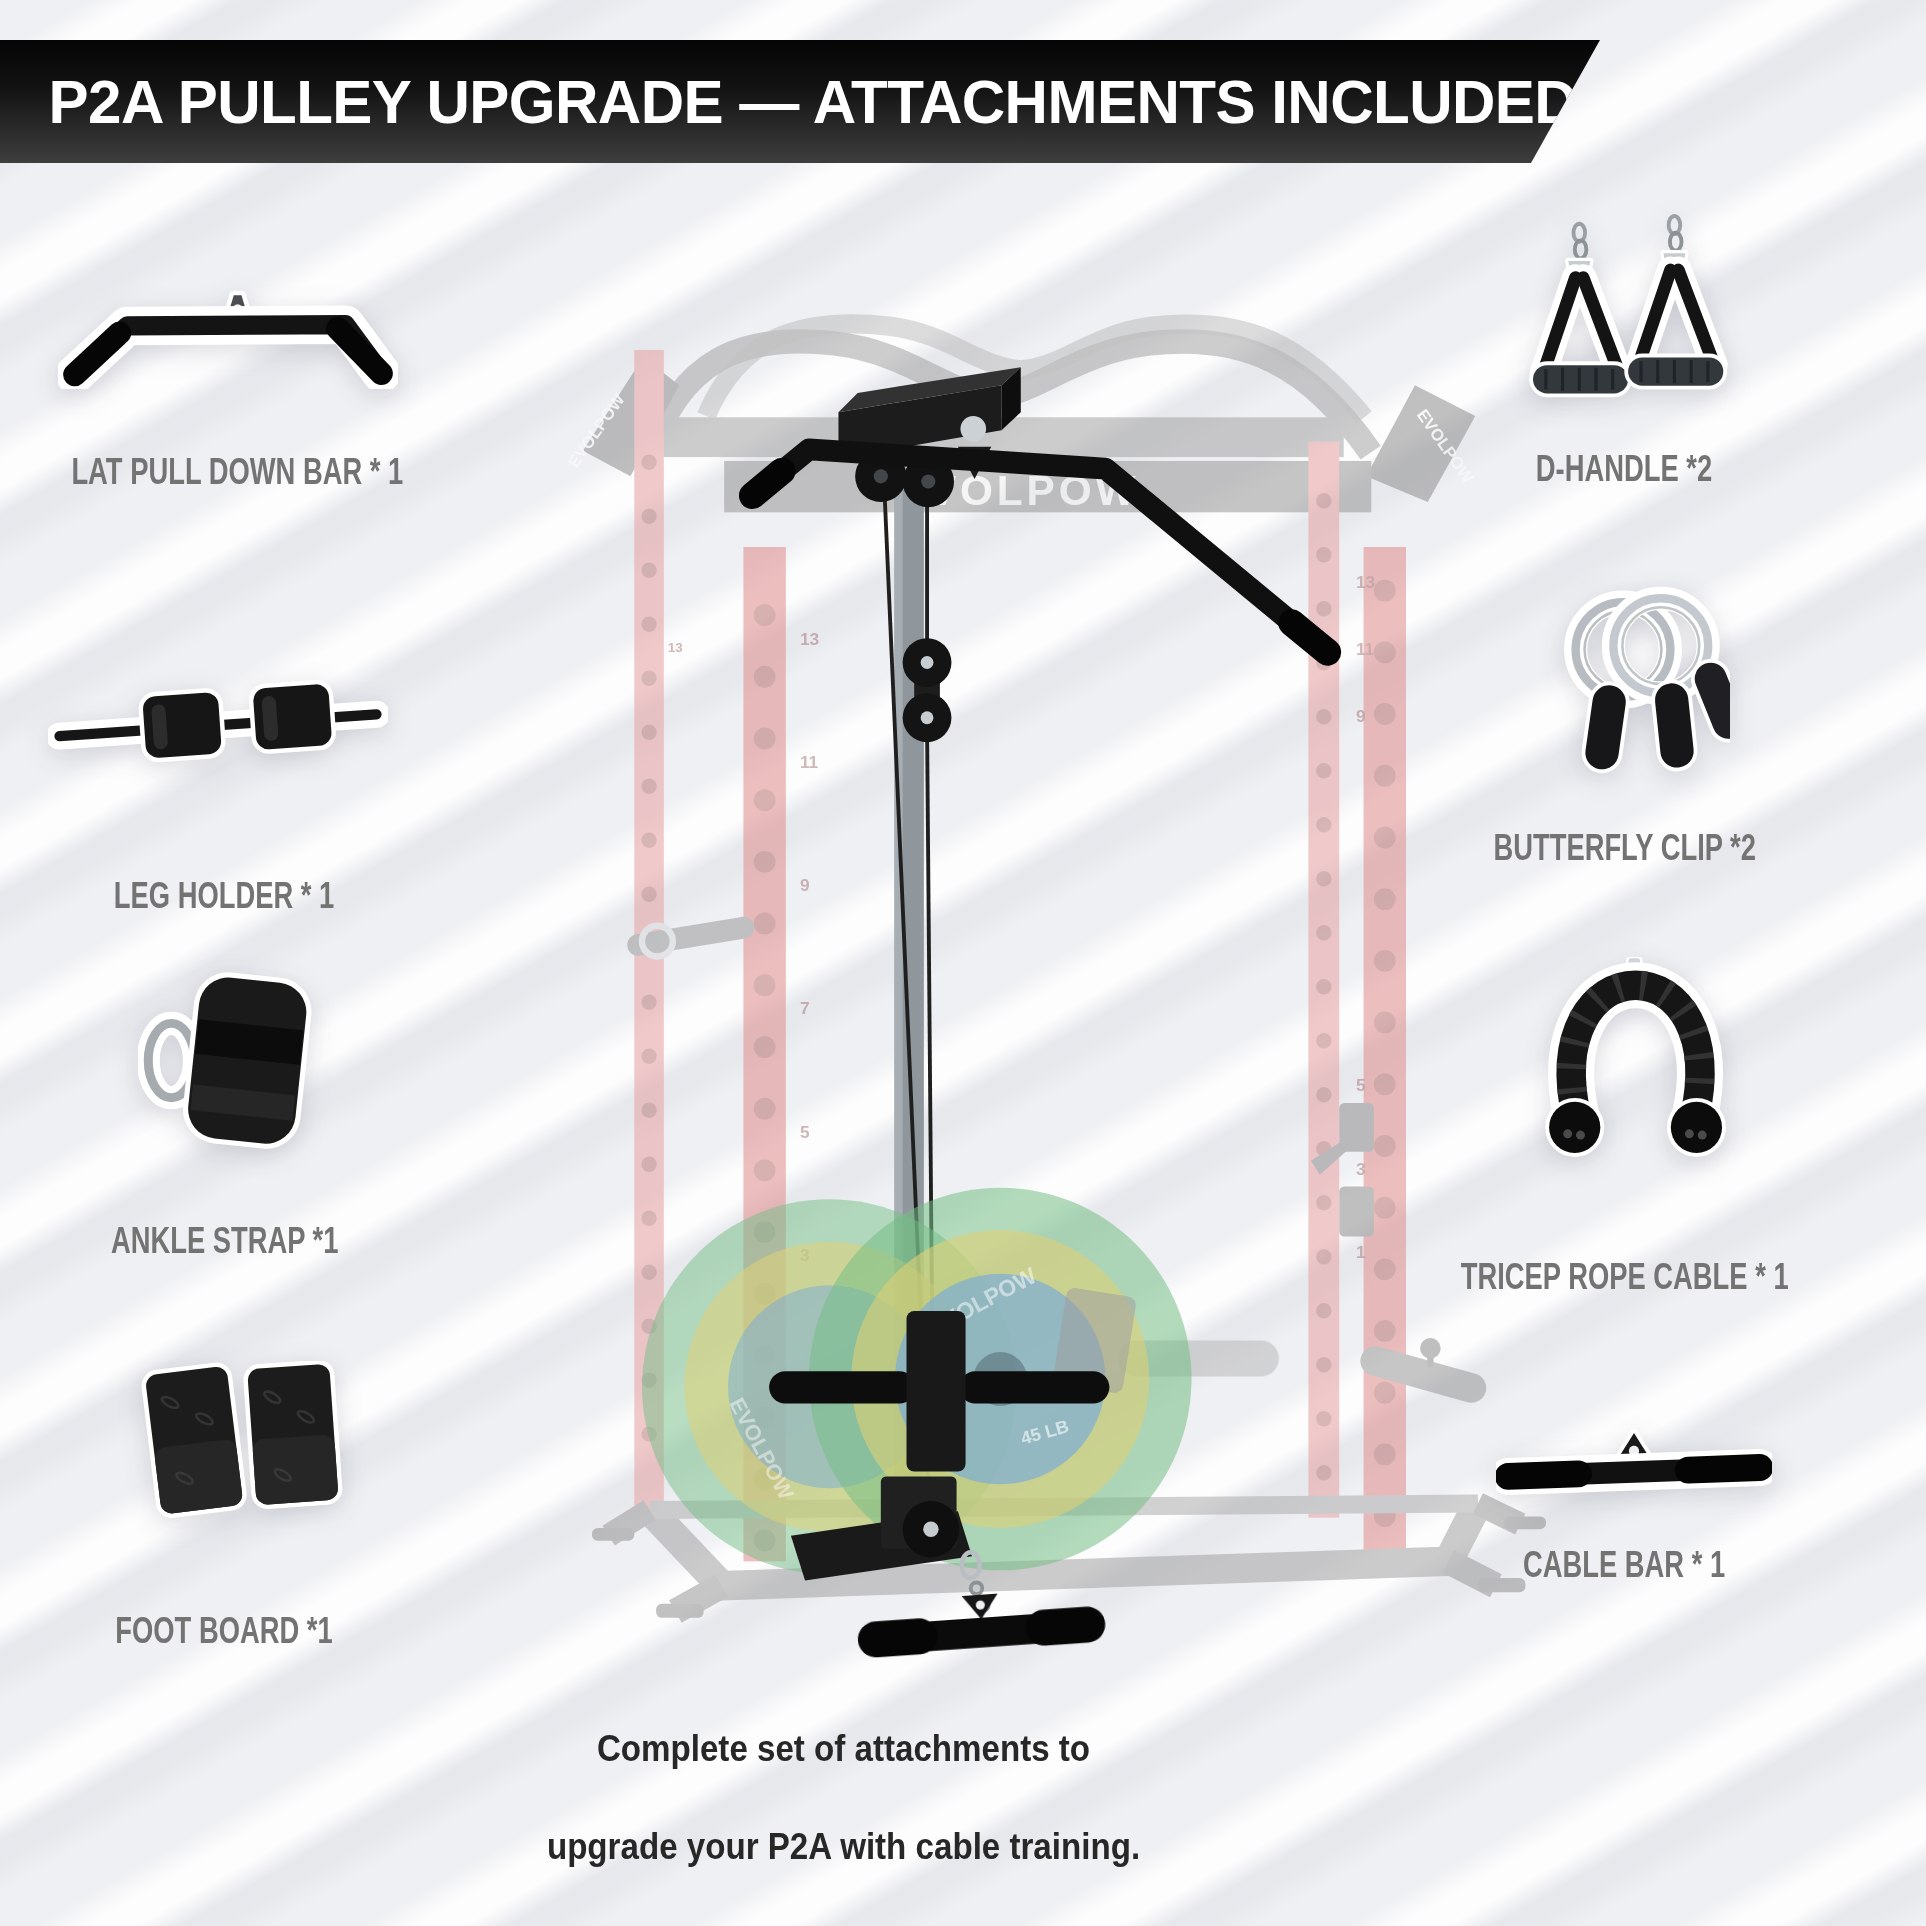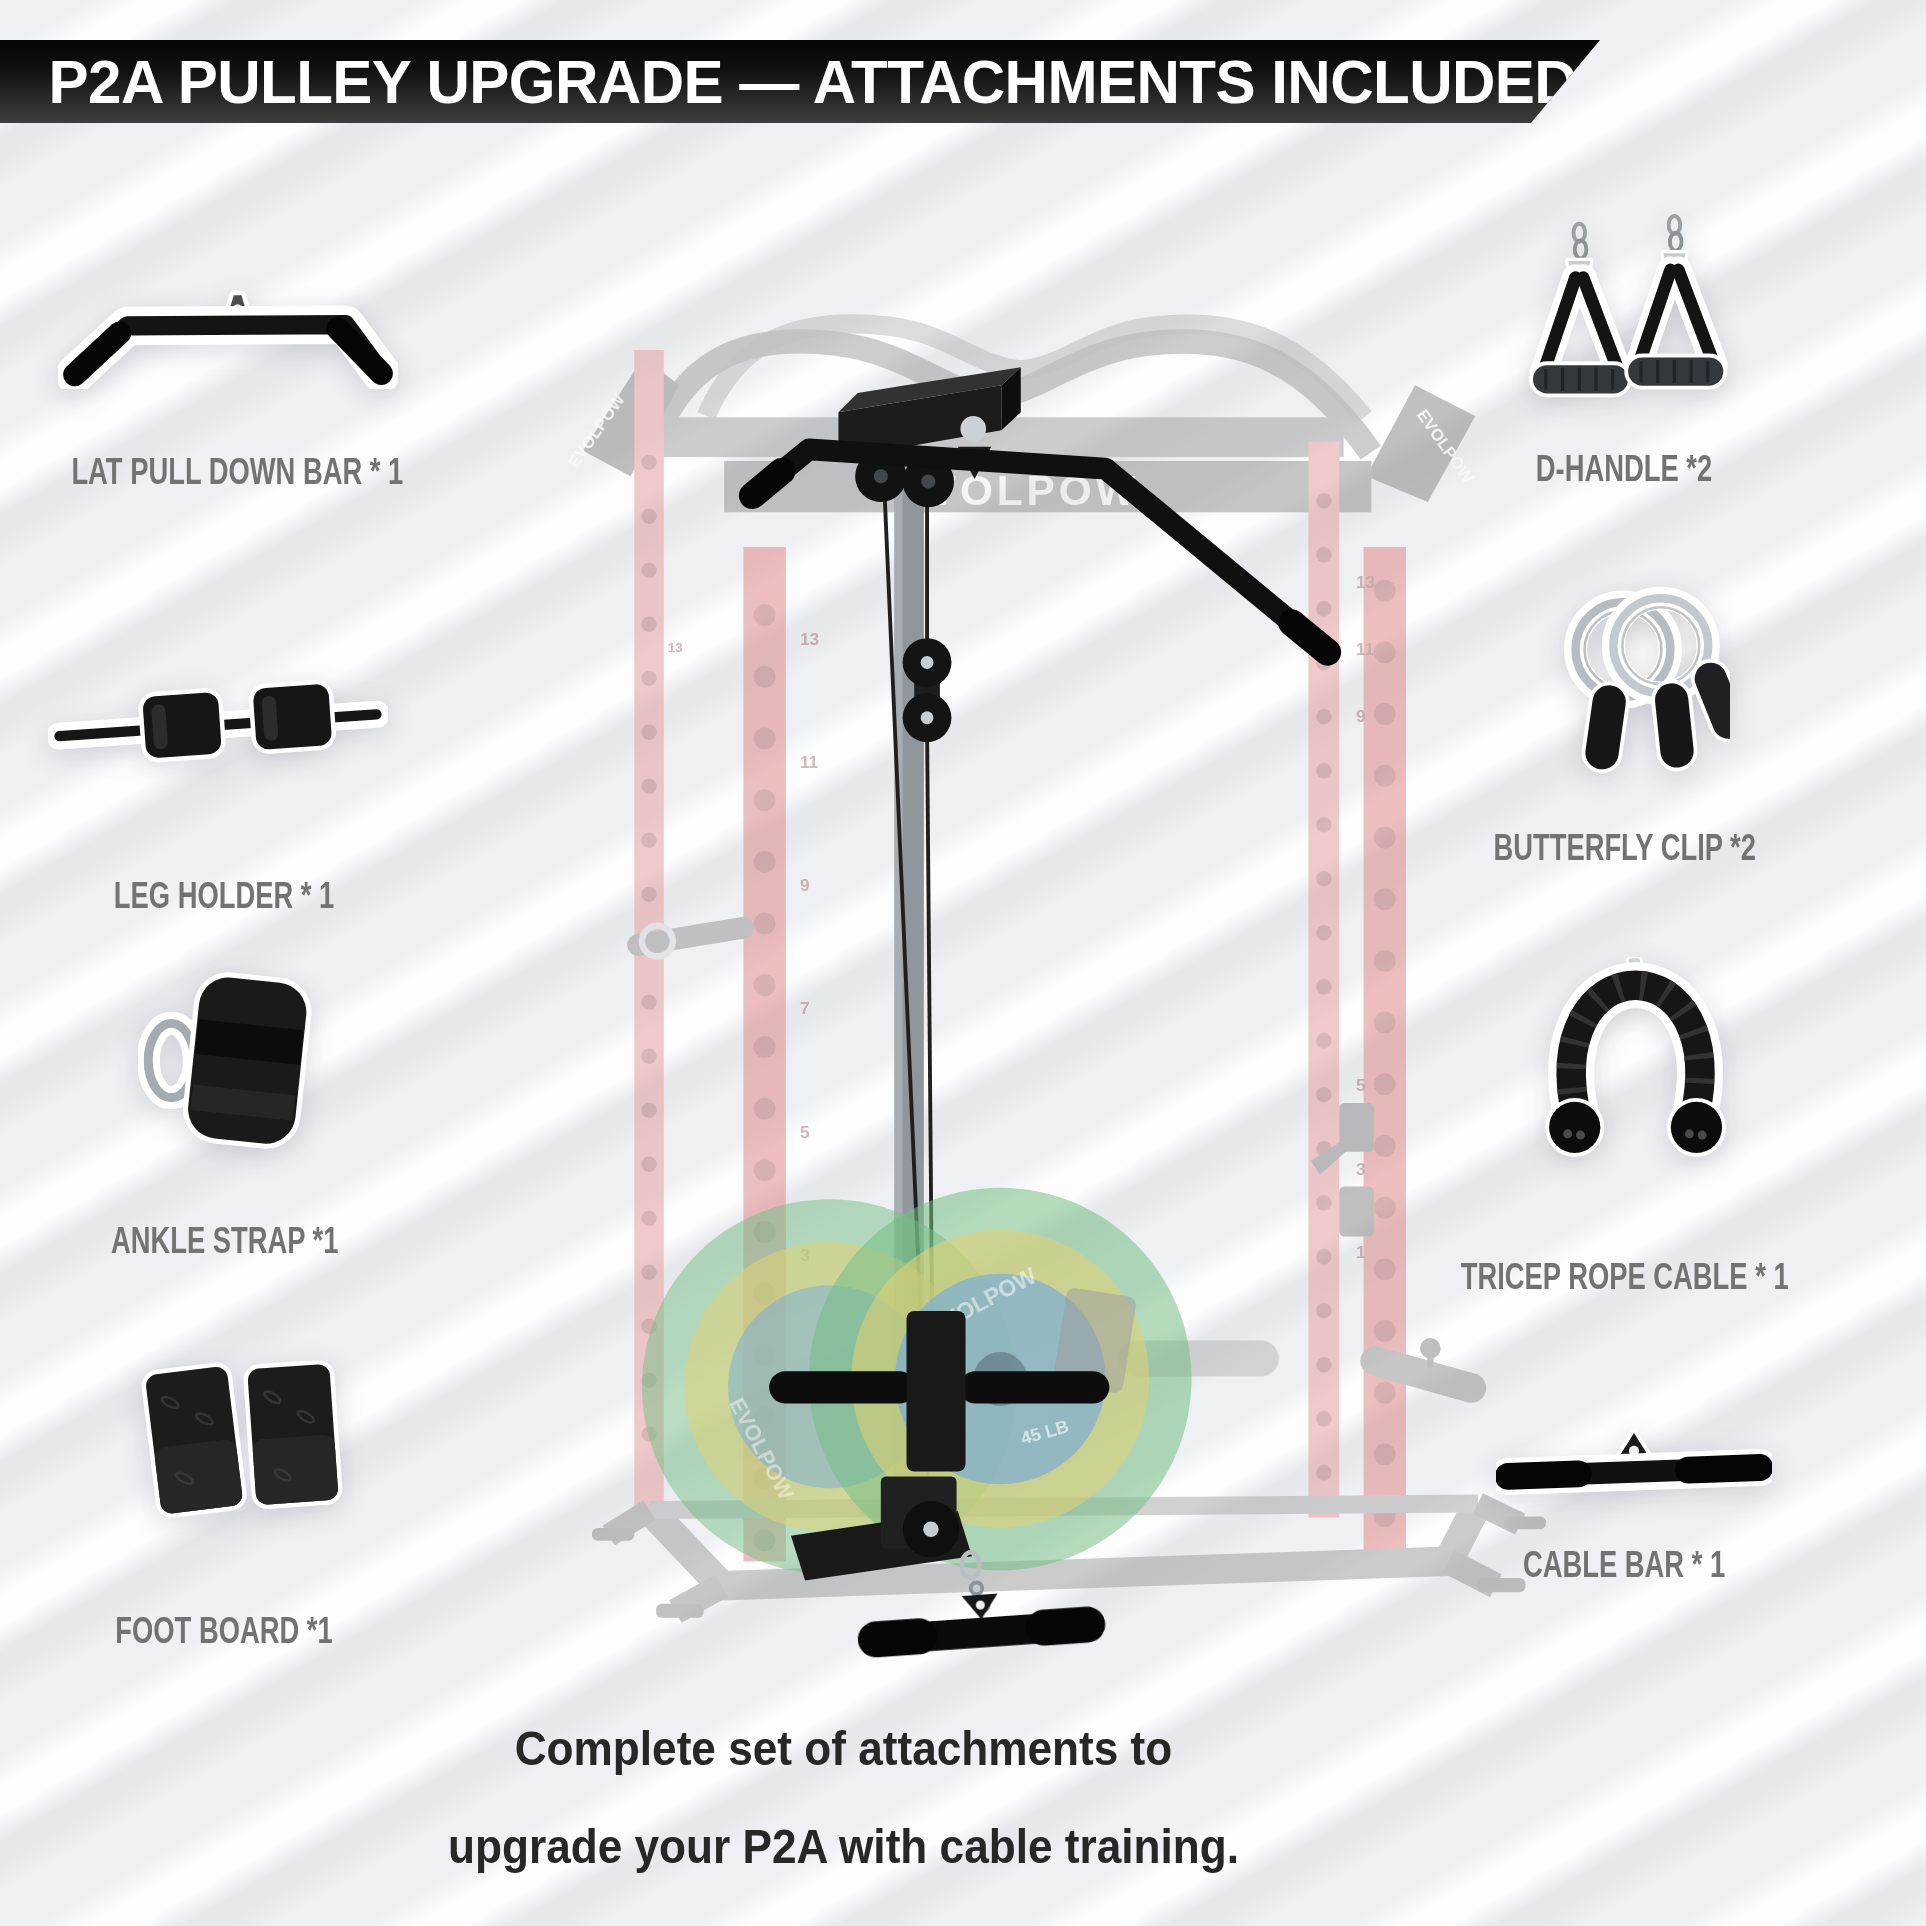--- a/index.html
+++ b/index.html
@@ -7,39 +7,39 @@
     width:1926px;height:1926px;position:relative;overflow:hidden;
     font-family:"Liberation Sans",sans-serif;
     background-color:#eff0f3;
     background-image:repeating-linear-gradient(150deg,
       rgba(255,255,255,0) 0px, rgba(255,255,255,0) 45px,
       rgba(255,255,255,.85) 71px, rgba(255,255,255,.85) 96px,
       rgba(221,223,229,.45) 119px, rgba(221,223,229,.45) 138px,
       rgba(255,255,255,0) 164px);
   }
   .banner{
-    position:absolute;left:0;top:40px;width:1600px;height:83px;
+    position:absolute;left:0;top:40px;width:1600px;height:123px;
     background:linear-gradient(180deg,#050505 0%,#121212 38%,#3e3e3e 100%);
     clip-path:polygon(0 0,100% 0,calc(100% - 69px) 100%,0 100%);
     display:flex;align-items:center;
   }
   .banner .bt{
     color:#ffffff;font-weight:bold;font-size:62px;letter-spacing:-0.6px;
     padding-left:50px;white-space:nowrap;transform:scaleX(.97);transform-origin:left center;
   }
   .rackwrap{position:absolute;left:0;top:0;width:1926px;height:1926px;}
   .item{position:absolute;}
   .item svg{filter:drop-shadow(0 6.4px 13px rgba(45,45,70,.16));}
   .lbl{position:absolute;text-align:center;font-weight:bold;font-size:36px;color:#737373;white-space:nowrap;}
   .lbl>span{display:inline-block;transform:scaleX(.76);transform-origin:center;}
   .lcol{left:19px;width:411px;}
   .rcol{left:1406px;width:437px;}
   .caption{
     position:absolute;left:0;top:1700px;width:1687px;text-align:center;
-    font-weight:bold;font-size:48px;line-height:98px;color:#272727;
+    font-weight:bold;font-size:36px;line-height:98px;color:#272727;
   }
   .caption .cl{display:block;transform:scaleX(.92);transform-origin:center;white-space:nowrap;}
 </style>
 </head>
 <body>
 
 <div class="rackwrap">
 <svg viewBox="0 0 3000 3000" width="1926" height="1926">
 
   <g opacity="0.55">

